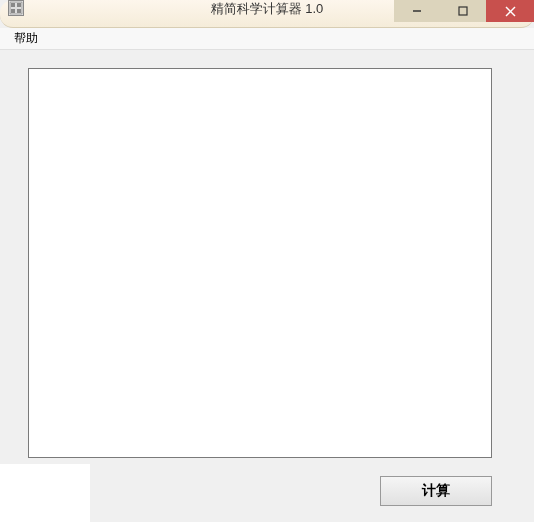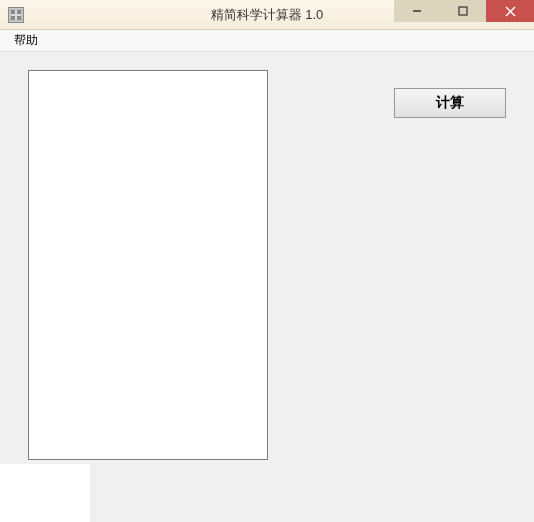--- a/index.html
+++ b/index.html
@@ -19,23 +19,23 @@
       width: 100%;
       height: 100%;
       background: #f0f0f0;
       display: flex;
       flex-direction: column;
     }
     .titlebar {
       height: 30px;
       background: linear-gradient(to bottom, #fdf6ec, #f5ecd9);
       display: flex;
-      align-items: center;
       position: relative;
       border-bottom: 1px solid #d8cdb3;
+      border-radius: 13px;
     }
     .app-icon {
       width: 16px;
       height: 16px;
       margin-left: 8px;
       background: #e8e8e8;
       border: 1px solid #888;
       display: flex;
       align-items: center;
       justify-content: center;
@@ -96,20 +96,21 @@
       font-size: 12px;
       color: #000;
       cursor: pointer;
     }
     .client-area {
       flex: 1;
       background: #f0f0f0;
       position: relative;
       padding: 18px 28px 16px 28px;
       display: flex;
+      flex-direction: column;
     }
     .main-textarea {
       width: 464px;
       height: 390px;
       border: 1px solid #7a7a7a;
       background: #fff;
       resize: none;
       font-family: "SimSun", monospace;
       font-size: 12px;
       padding: 2px;

